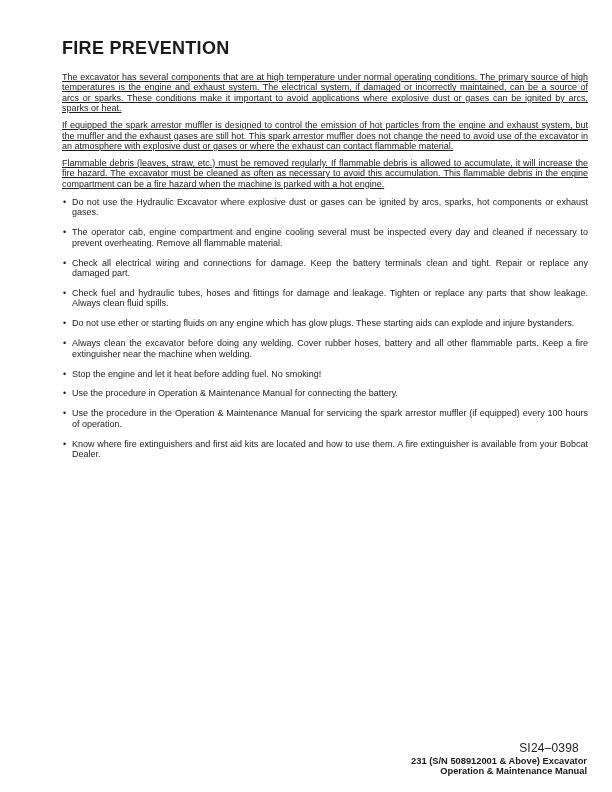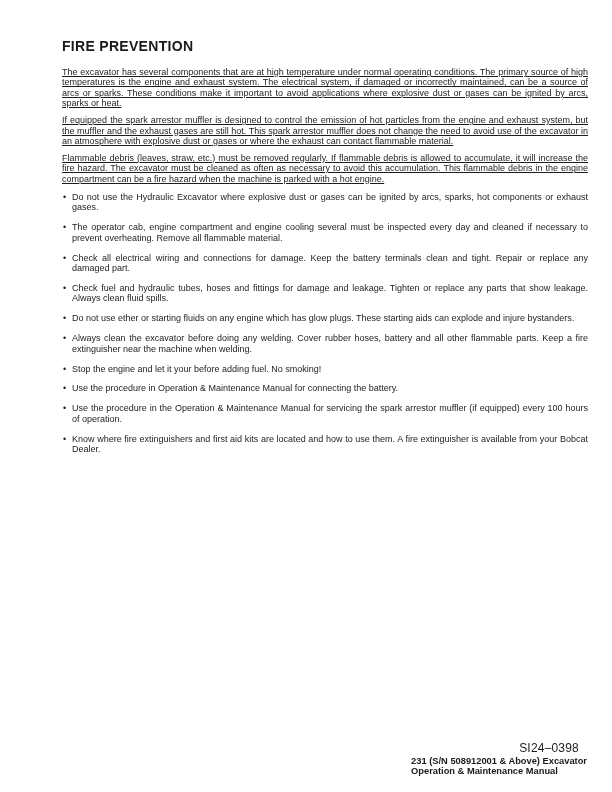--- a/index.html
+++ b/index.html
@@ -16,21 +16,21 @@
     color: #1d1d1d;
     overflow: hidden;
   }
   .content {
     position: absolute;
     left: 62px;
     top: 38px;
     width: 526px;
   }
   h1.doc-title {
-    font-size: 14px;
+    font-size: 18px;
     font-weight: bold;
     letter-spacing: 0.3px;
     margin: 0 0 13px 0;
     color: #1a1a1a;
   }
   p.body-para {
     font-size: 9px;
     line-height: 10.4px;
     text-align: justify;
     margin: 0 0 6.5px 0;
@@ -70,21 +70,21 @@
     left: 318px;
     font-size: 12px;
     font-weight: bold;
     color: #1a1a1a;
     margin-top: 46px;
   }
   .footer-right {
     position: absolute;
     top: 756px;
     right: 25px;
-    text-align: left;
+    text-align: right;
     font-size: 9.3px;
     font-weight: bold;
     line-height: 10.3px;
     color: #1a1a1a;
   }
 </style>
 </head>
 <body>
 
 <div class="page">
@@ -95,21 +95,21 @@
     <p class="body-para">If equipped the spark arrestor muffler is designed to control the emission of hot particles from the engine and exhaust system, but the muffler and the exhaust gases are still hot. This spark arrestor muffler does not change the need to avoid use of the excavator in an atmosphere with explosive dust or gases or where the exhaust can contact flammable material.</p>
     <p class="body-para">Flammable debris (leaves, straw, etc.) must be removed regularly. If flammable debris is allowed to accumulate, it will increase the fire hazard. The excavator must be cleaned as often as necessary to avoid this accumulation. This flammable debris in the engine compartment can be a fire hazard when the machine is parked with a hot engine.</p>
 
     <ul class="bullets">
       <li><span class="dot">•</span><span>Do not use the Hydraulic Excavator where explosive dust or gases can be ignited by arcs, sparks, hot components or exhaust gases.</span></li>
       <li><span class="dot">•</span><span>The operator cab, engine compartment and engine cooling several must be inspected every day and cleaned if necessary to prevent overheating. Remove all flammable material.</span></li>
       <li><span class="dot">•</span><span>Check all electrical wiring and connections for damage. Keep the battery terminals clean and tight. Repair or replace any damaged part.</span></li>
       <li><span class="dot">•</span><span>Check fuel and hydraulic tubes, hoses and fittings for damage and leakage. Tighten or replace any parts that show leakage. Always clean fluid spills.</span></li>
       <li><span class="dot">•</span><span>Do not use ether or starting fluids on any engine which has glow plugs. These starting aids can explode and injure bystanders.</span></li>
       <li><span class="dot">•</span><span>Always clean the excavator before doing any welding. Cover rubber hoses, battery and all other flammable parts. Keep a fire extinguisher near the machine when welding.</span></li>
-      <li><span class="dot">•</span><span>Stop the engine and let it your before adding fuel. No smoking!</span></li>
+      <li><span class="dot">•</span><span>Stop the engine and let it heat before adding fuel. No smoking!</span></li>
       <li><span class="dot">•</span><span>Use the procedure in Operation &amp; Maintenance Manual for connecting the battery.</span></li>
       <li><span class="dot">•</span><span>Use the procedure in the Operation &amp; Maintenance Manual for servicing the spark arrestor muffler (if equipped) every 100 hours of operation.</span></li>
       <li><span class="dot">•</span><span>Know where fire extinguishers and first aid kits are located and how to use them. A fire extinguisher is available from your Bobcat Dealer.</span></li>
     </ul>
   </div>
 
   <div class="footer-code">SI24–0398</div>
   <div class="footer-page">xi</div>
   <div class="footer-right">
     <div>231 (S/N 508912001 &amp; Above) Excavator</div>

